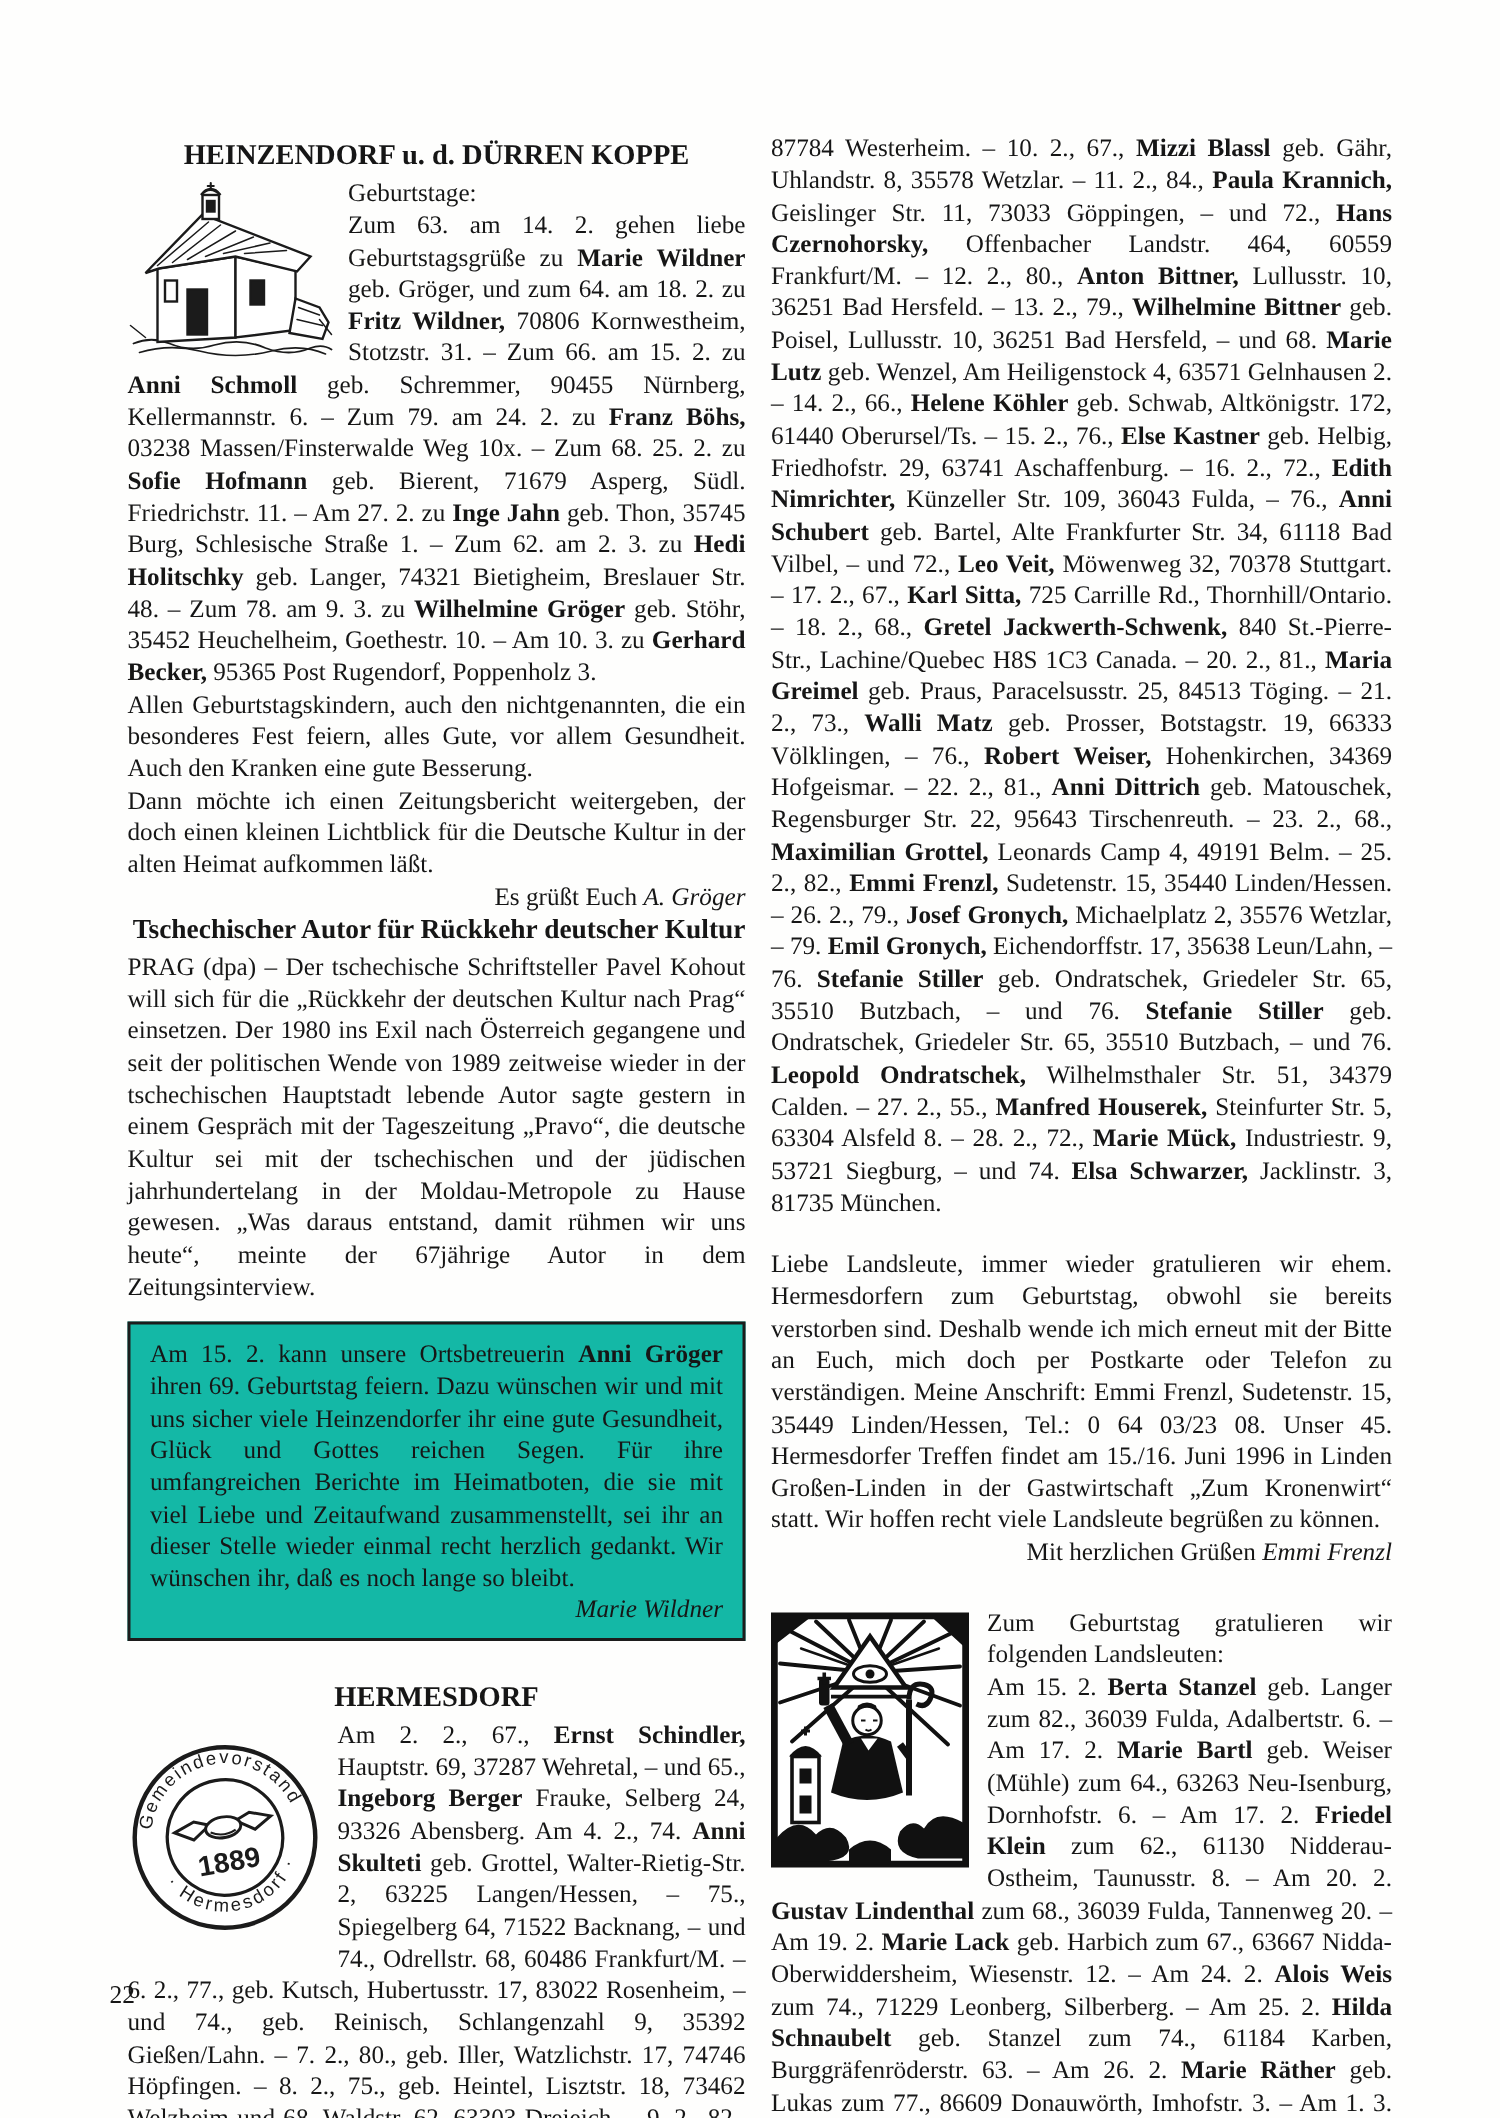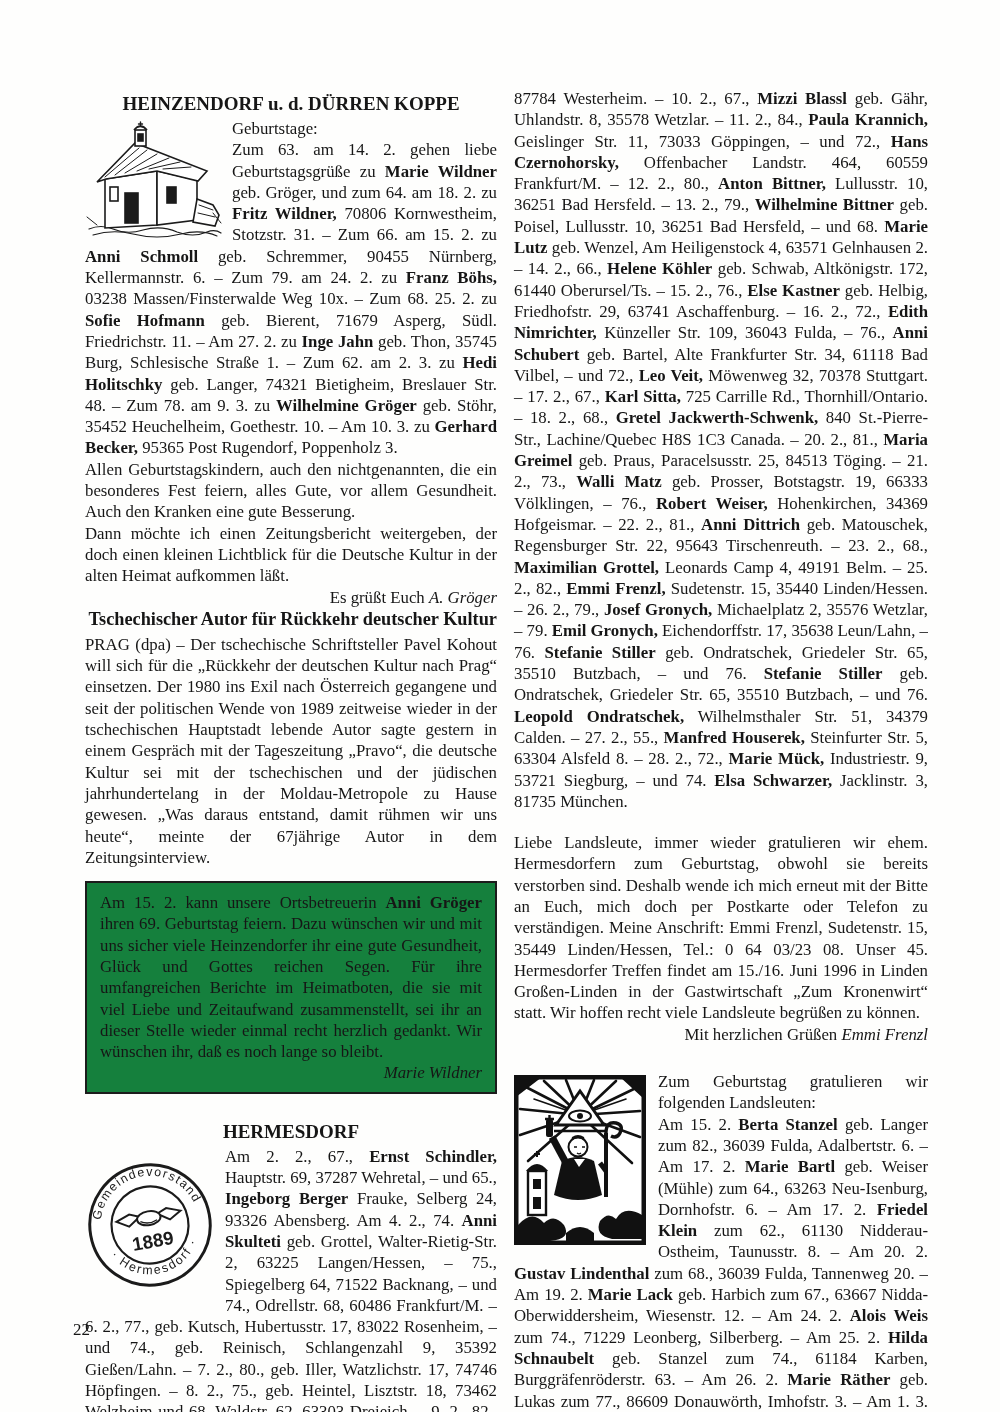--- a/index.html
+++ b/index.html
@@ -8,21 +8,21 @@
   .col{position:absolute;text-align:justify;font-size:16.8px;line-height:21.3px;}
   .col-left{left:85px;top:92px;width:412px;}
   .col-right{left:514px;top:88px;width:414px;}
   .b{font-weight:bold;}
   .i{font-style:italic;}
   .sec-title{font-weight:bold;text-align:center;font-size:19px;line-height:24px;margin:0 0 2px 0;}
   .prager-title{font-weight:bold;text-align:center;font-size:25px;line-height:30px;margin:14px 0 4px 0;}
   .prager-sub{font-weight:bold;text-align:right;font-size:18.3px;line-height:23px;margin:0 0 3px 0;}
   .para{margin:0;}
   .signoff{text-align:right;margin:0;}
-  .box{border:2px solid #1c1c1c;padding:9px 13px 8px 13px;margin-top:13px;background:#15803d;}
+  .box{border:2px solid #1c1c1c;padding:9px 13px 8px 13px;margin-top:13px;background:#14b8a6;}
   .gap-md{height:20px;}
   .gap-lg{height:26px;}
   .float-chapel{float:left;width:138px;height:120px;margin:3px 9px 2px 0;}
   .float-seal{float:left;width:130px;height:148px;margin:5px 10px 2px 0;}
   .float-saint{float:left;width:132px;height:170px;margin:4px 12px 2px 0;}
   .page-num{position:absolute;left:73px;top:1320px;font-size:17px;}
   svg text{font-family:"Liberation Sans", sans-serif;}
 </style>
 </head>
 <body>

